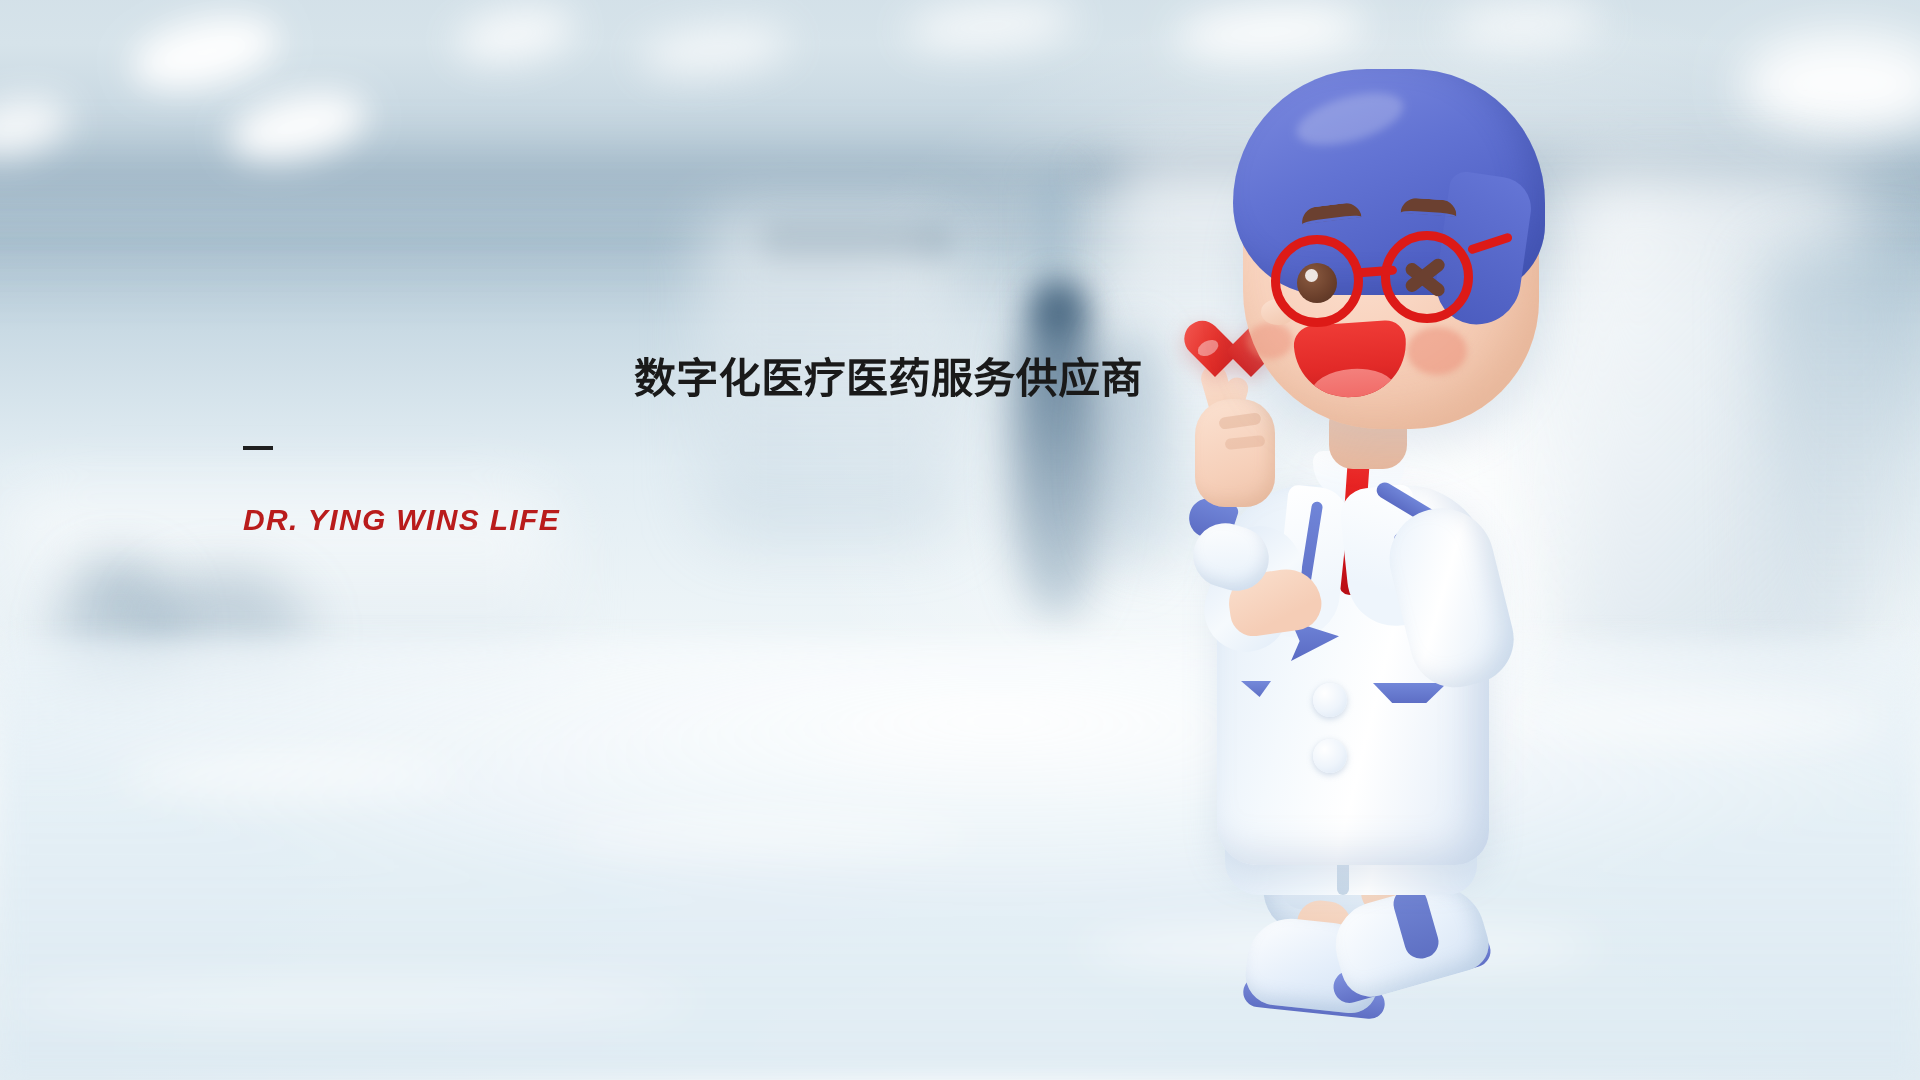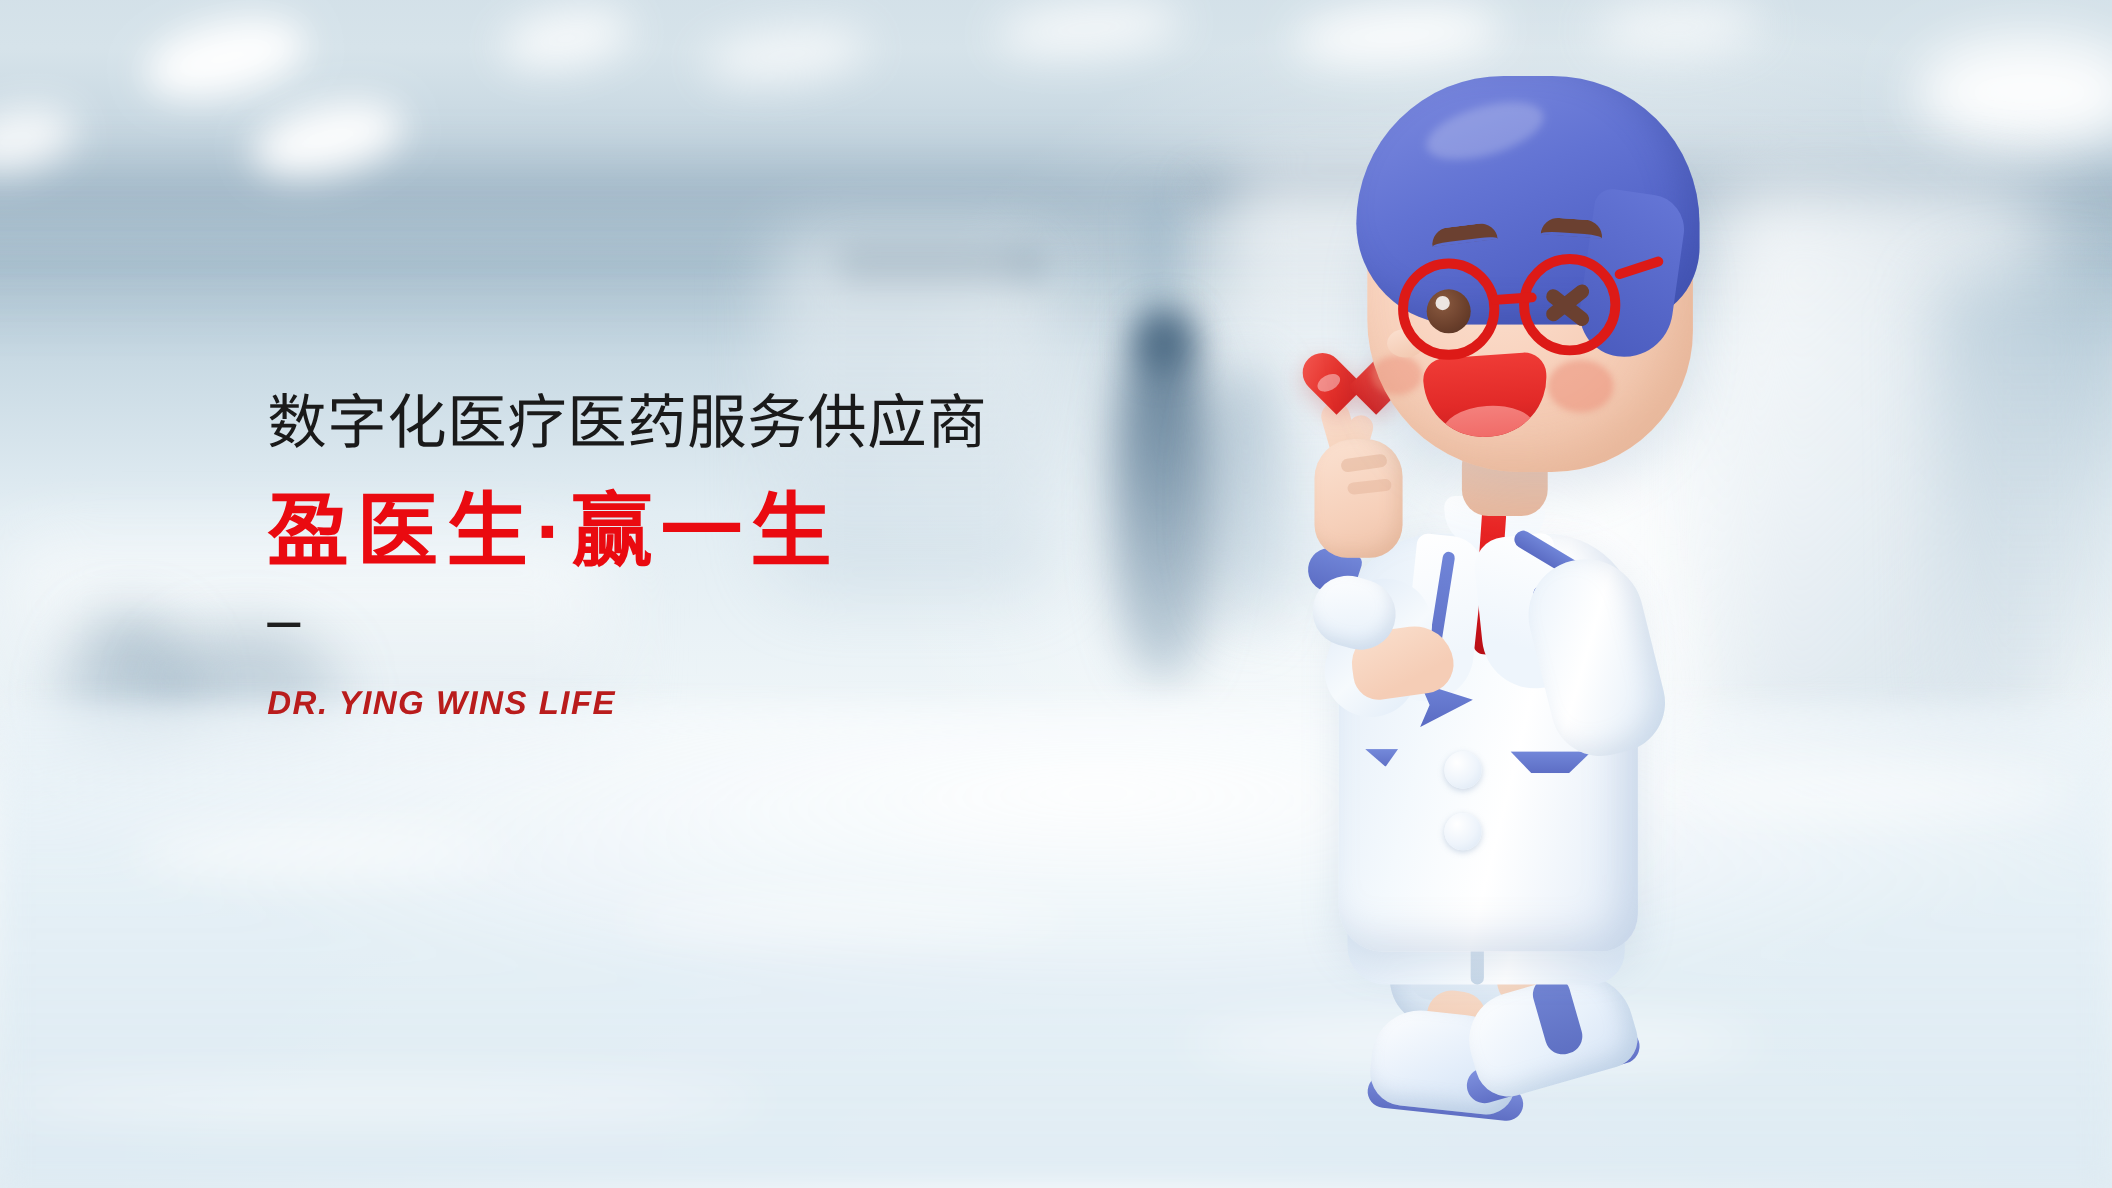--- a/index.html
+++ b/index.html
@@ -104,26 +104,27 @@
   .fs1{ left:120px;  top:760px; width:340px; height:30px; background:rgba(255,255,255,.75); }
   .fs2{ left:560px;  top:820px; width:420px; height:26px; background:rgba(255,255,255,.6); }
   .fs3{ left:1080px; top:930px; width:520px; height:34px; background:rgba(255,255,255,.7); }
   .fs4{ left:1500px; top:700px; width:380px; height:40px; background:rgba(255,255,255,.55); }
   .fs5{ left:0;      top:980px; width:700px; height:40px; background:rgba(255,255,255,.45); }
 
   
   .copy{ position:absolute; left:243px; top:358px; width:900px; }
 
   .kicker{
-    font-size:54px;
+    font-size:42px;
     line-height:1;
     letter-spacing:.01em;
     color:#1a1a1a;
-    font-weight:400;
+    font-weight:700;
     white-space:nowrap;
+    text-align:right;
   }
 
   .headline{
     margin-top:34px;
     font-size:74px;
     line-height:1;
     font-weight:700;
     letter-spacing:.10em;
     color:#ea0a10;
     white-space:nowrap;
@@ -521,21 +522,20 @@
     <div class="floor"></div>
     <div class="floor-streak fs1"></div>
     <div class="floor-streak fs2"></div>
     <div class="floor-streak fs3"></div>
     <div class="floor-streak fs4"></div>
     <div class="floor-streak fs5"></div>
   </div>
 
   <div class="copy">
     <div class="kicker">数字化医疗医药服务供应商</div>
-    <div class="headline">盈医生·赢一生</div>
     <div class="rule"></div>
     <div class="sub">DR. YING WINS LIFE</div>
   </div>
 
   <div class="mascot">
     <div class="m-glow"></div>
 
     <div class="leg-back"></div>
     <div class="leg-front"></div>
     <div class="cuff-a"></div>

